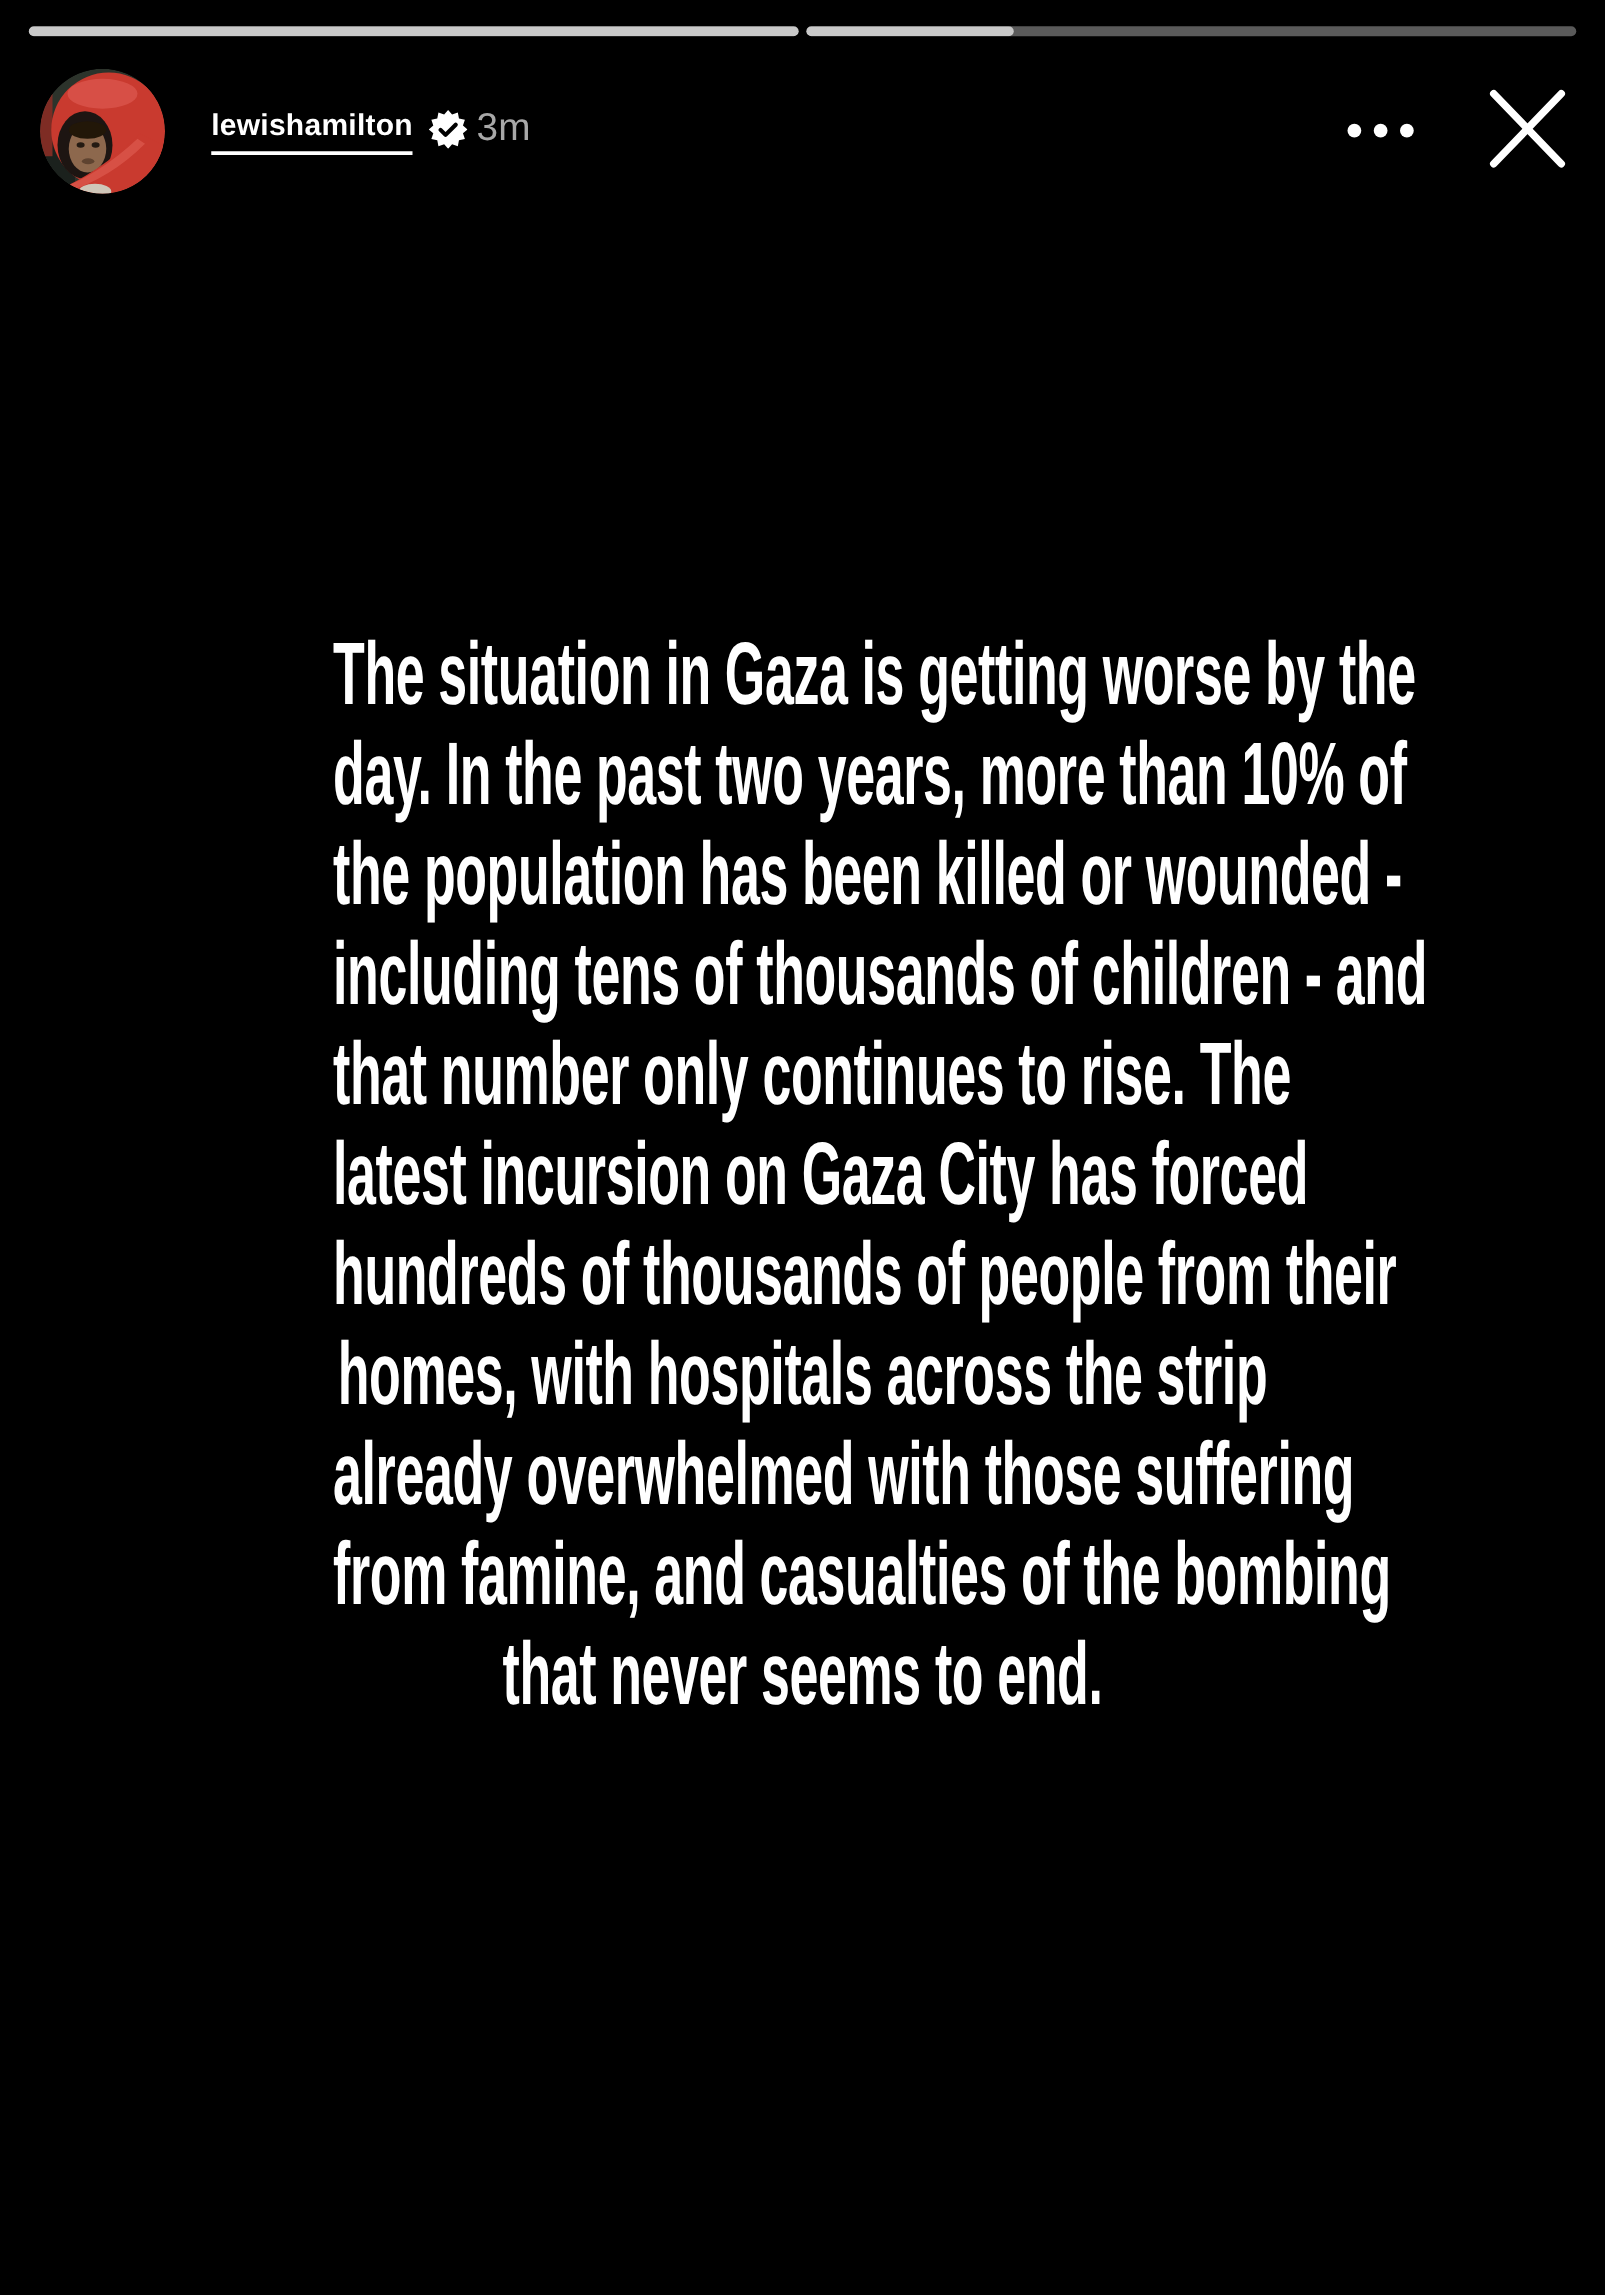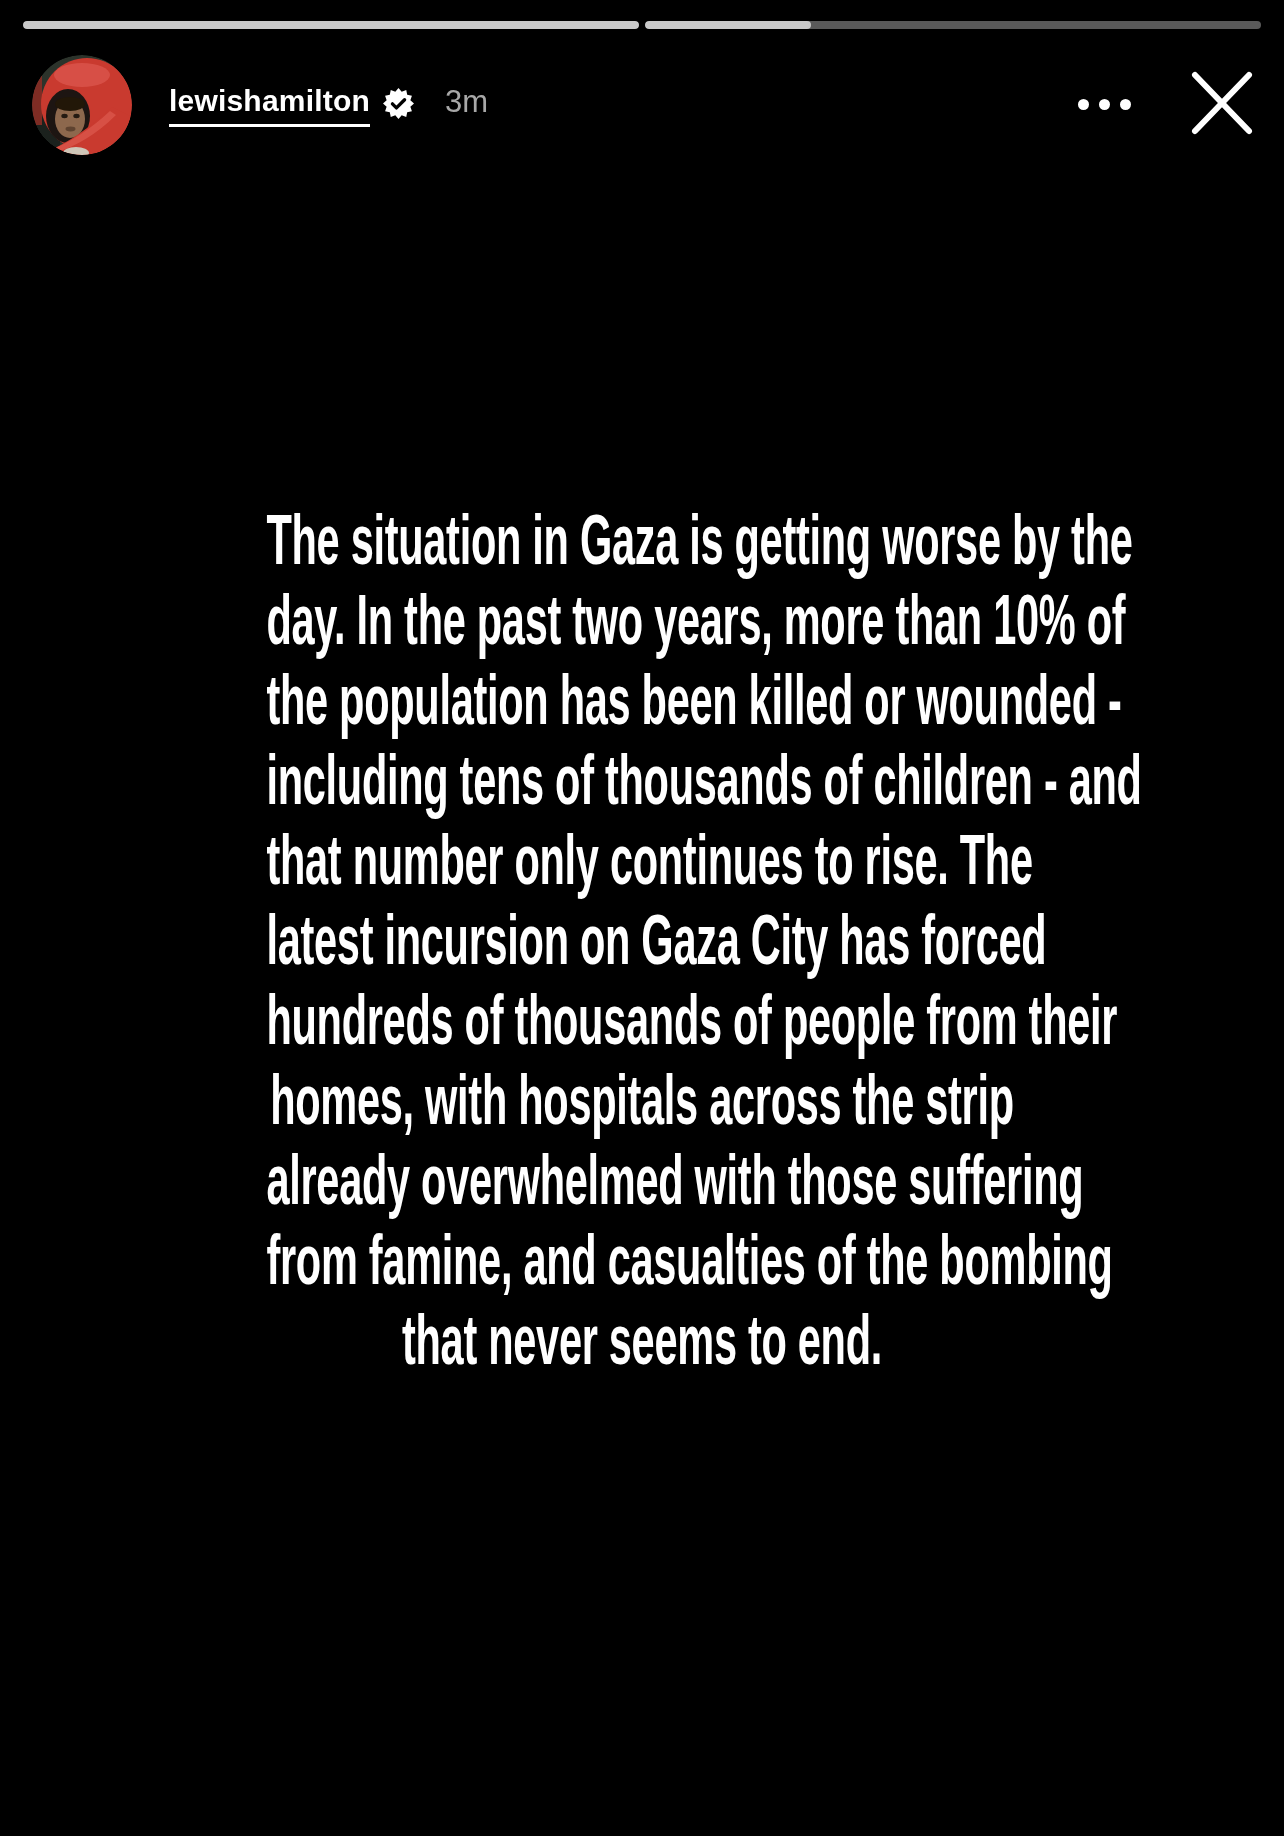--- a/index.html
+++ b/index.html
@@ -56,40 +56,40 @@
   .user-line {
     position: absolute;
     left: 169px;
     top: 78px;
     height: 54px;
     display: flex;
     align-items: center;
   }
   .username {
     color: #ffffff;
-    font-size: 30px;
+    font-size: 24px;
     font-weight: 700;
     letter-spacing: 0.2px;
     text-decoration: none;
     border-bottom: 3px solid #ffffff;
     padding-bottom: 6px;
     cursor: pointer;
   }
   .badge {
     margin-left: 13px;
     width: 31px;
     height: 31px;
     display: inline-flex;
     align-items: center;
     justify-content: center;
     position: relative;
     top: -2px;
   }
   .timestamp {
-    margin-left: 31px;
+    margin-left: 7px;
     color: #a8a8a8;
     font-size: 31px;
     font-weight: 400;
     position: relative;
     top: -3px;
   }
 
   .more-btn {
     position: absolute;
     left: 1072px;

